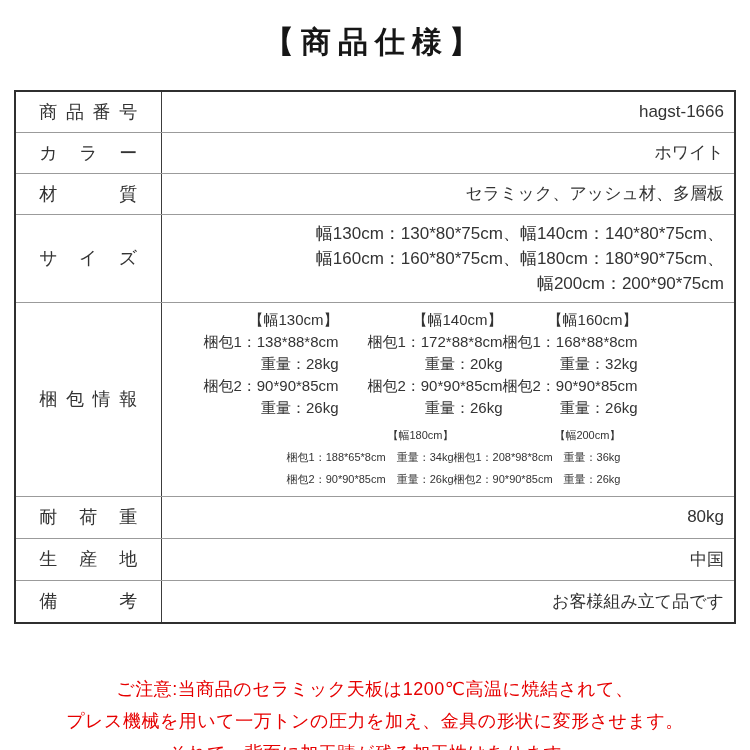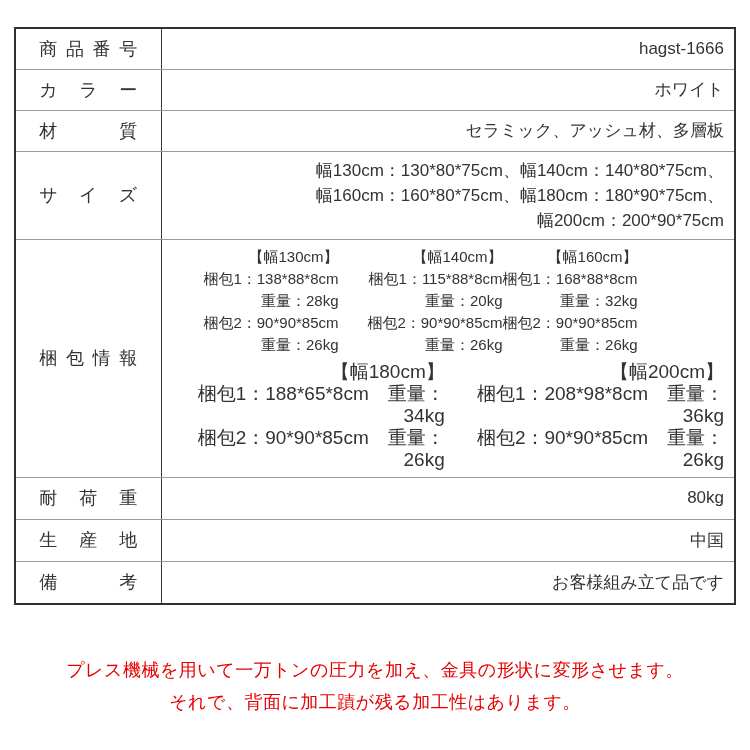--- a/index.html
+++ b/index.html
@@ -56,38 +56,39 @@
   tr.h183 { height: 183px; }
   tr.h42 { height: 42px; }
   tr.h43 { height: 43px; }
 
   .size-lines div { line-height: 25px; }
 
   .pack-row { display: flex; }
   .pack-row-2 { margin-top: 5px; }
   .pack-col { width: 164px; font-size: 15px; line-height: 22px; }
   .pack-col:last-child { width: auto; }
-  .pack-col-wide { width: 279px; font-size: 19px; line-height: 22px; }
+  .pack-col-wide { width: 279px; font-size: 11px; line-height: 22px; }
   .pack-col-wide:last-child { width: auto; }
 
   .note {
     margin-top: 49px;
     text-align: center;
   }
   .note p {
     font-size: 18px;
     line-height: 32px;
     letter-spacing: 0.5px;
   }
 </style>
 </head>
 <body>
 
 <div class="page">
 
+  <h1 class="title">【商品仕様】</h1>
 
   <table class="spec-table">
     <tbody>
       <tr class="h41">
         <th>
           <div class="jlabel">
               <span>商</span>
               <span>品</span>
               <span>番</span>
               <span>号</span>
@@ -147,21 +148,21 @@
           <div class="pack-row">
             <div class="pack-col">
               <div>【幅130cm】</div>
               <div>梱包1：138*88*8cm</div>
               <div>重量：28kg</div>
               <div>梱包2：90*90*85cm</div>
               <div>重量：26kg</div>
             </div>
             <div class="pack-col">
               <div>【幅140cm】</div>
-              <div>梱包1：115*88*8cm</div>
+              <div>梱包1：172*88*8cm</div>
               <div>重量：20kg</div>
               <div>梱包2：90*90*85cm</div>
               <div>重量：26kg</div>
             </div>
             <div class="pack-col">
               <div>【幅160cm】</div>
               <div>梱包1：168*88*8cm</div>
               <div>重量：32kg</div>
               <div>梱包2：90*90*85cm</div>
               <div>重量：26kg</div>
@@ -210,17 +211,18 @@
               <span>備</span>
               <span>考</span>
             </div>
         </th>
         <td>お客様組み立て品です</td>
       </tr>
     </tbody>
   </table>
 
   <div class="note" style="color: rgb(230, 0, 0);">
+    <p>ご注意:当商品のセラミック天板は1200℃高温に焼結されて、</p>
     <p>プレス機械を用いて一万トンの圧力を加え、金具の形状に変形させます。</p>
     <p>それで、背面に加工蹟が残る加工性はあります。</p>
   </div>
 
 </div>
 
 </body></html>

